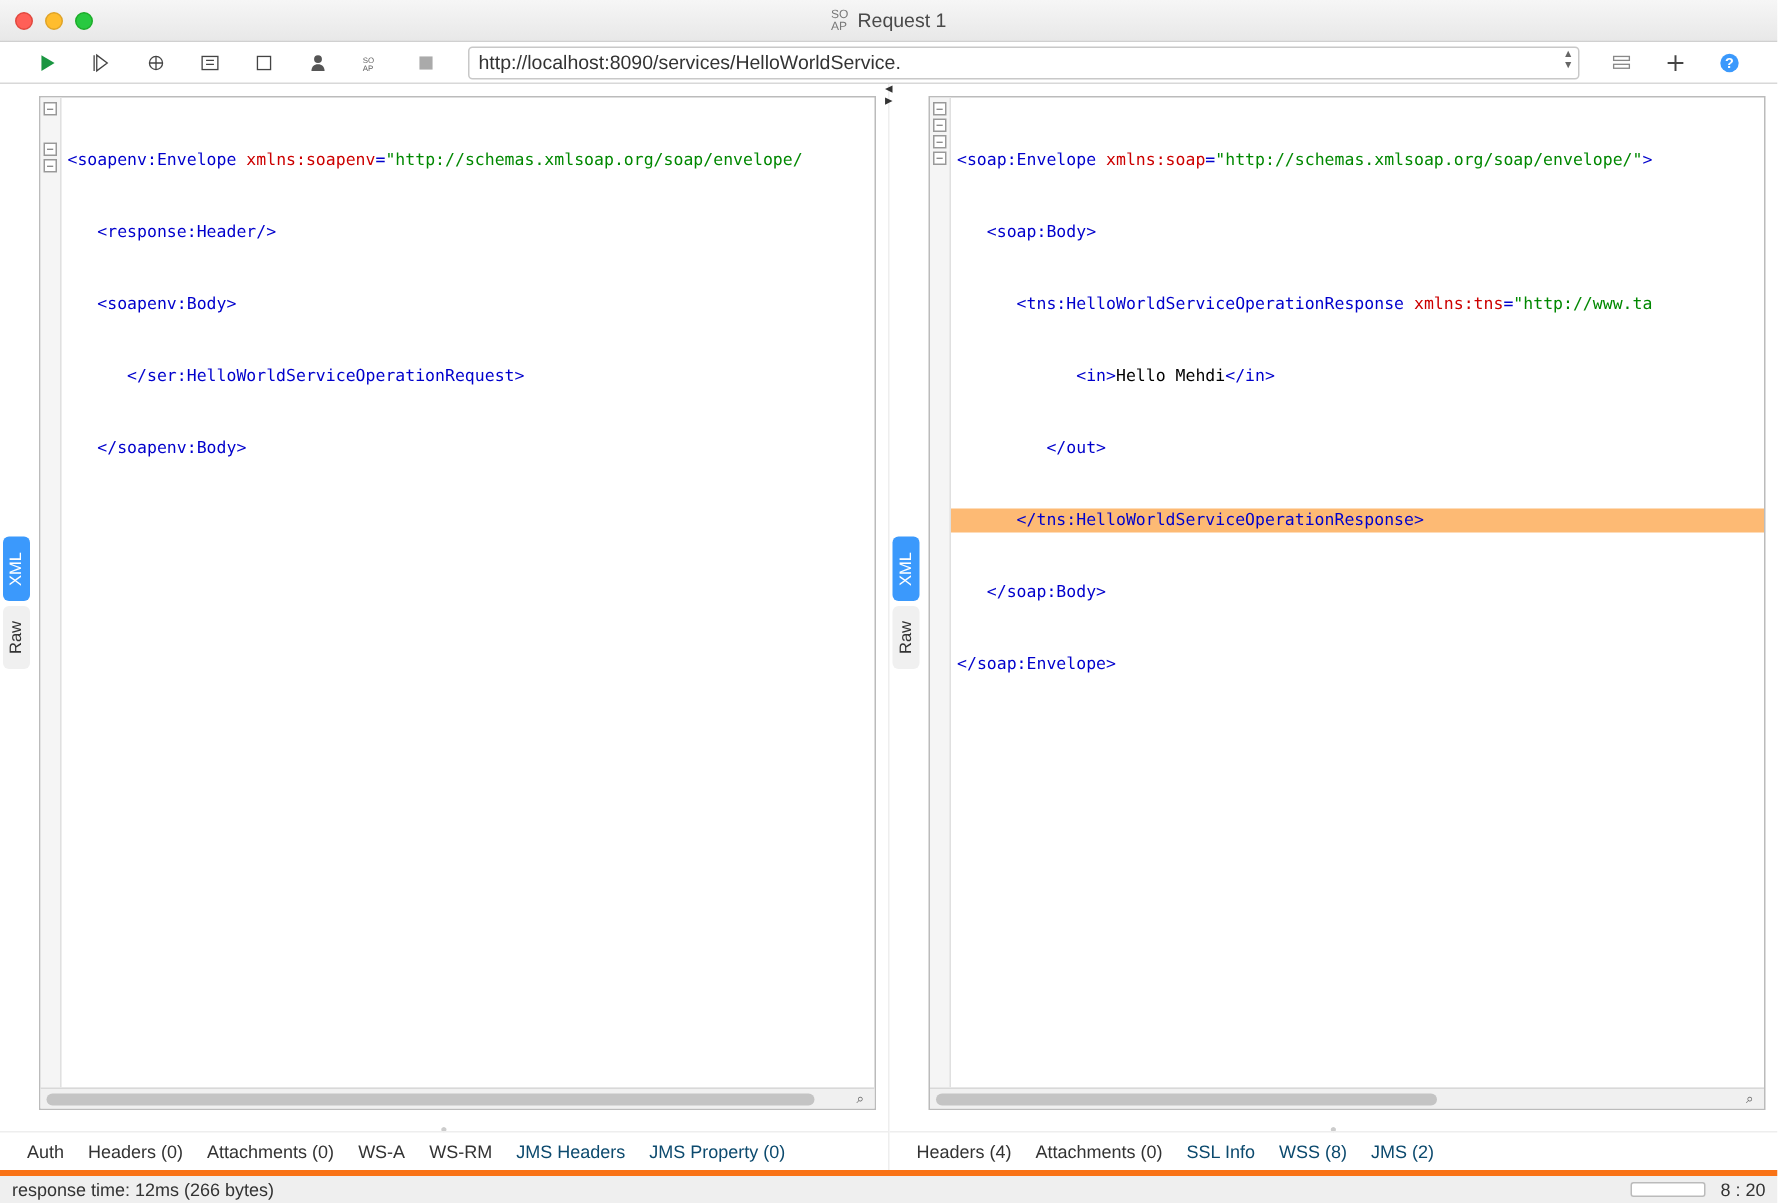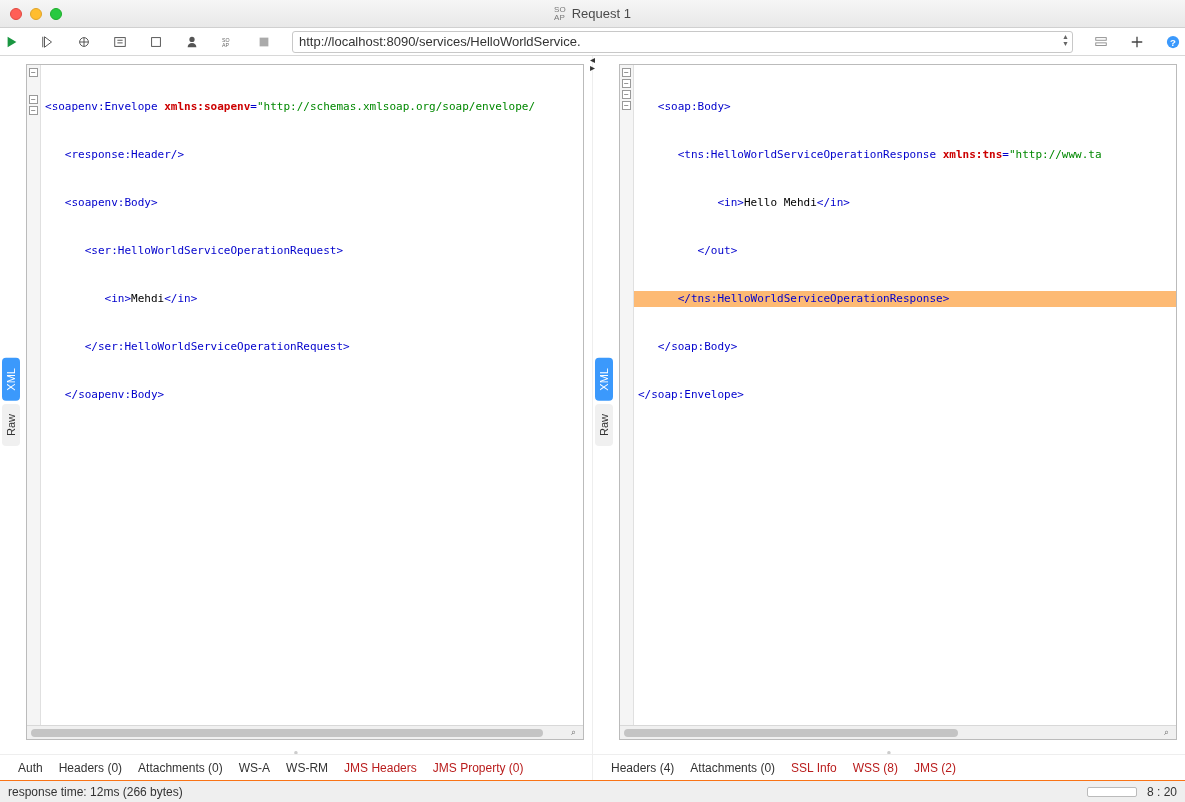--- a/index.html
+++ b/index.html
@@ -41,21 +41,21 @@
   font-size: 8px;
   line-height: 8px;
   color: #777;
   text-align: left;
 }
 .toolbar {
   height: 28px;
   display: flex;
   align-items: center;
   gap: 20px;
-  padding: 0 4px;
+  padding: 0 24px;
   border-bottom: 1px solid #d8d8d8;
   background: #fff;
 }
 .tb-btn {
   width: 16px; height: 16px;
   display: flex; align-items: center; justify-content: center;
   color: #555;
 }
 .tb-btn svg { width: 14px; height: 14px; }
 .play-icon { color: #1a9641; }
@@ -149,21 +149,21 @@
   display: flex;
   font-family: "Monaco", "Menlo", monospace;
   font-size: 11px;
   line-height: 16px;
   overflow: hidden;
 }
 .code-lines { flex:1; padding: 2px 0; white-space: pre; overflow: hidden; }
 .code-lines .ln { padding: 0 4px; }
 .hl { background: #fdba74; }
 .tg { color: #0000cc; }
-.at { color: #cc0000; font-weight: bold; }
+.at { color: #cc0000; }
 .st { color: #008800; }
 .tx { color: #000; }
 .cursor-bar {
   display:inline-block;
   width:1px; height:12px;
   background:#cc0000;
   vertical-align:middle;
 }
 .hscroll {
   height: 14px;
@@ -194,32 +194,32 @@
 .bottom-tabs {
   height: 26px;
   display: flex;
   align-items: center;
   gap: 16px;
   padding: 0 18px;
   border-top: 1px solid #eee;
   font-size: 12px;
 }
 .btab { color: #333; cursor: pointer; }
-.btab.disabled { color: #b91c1c; }
+.btab.disabled { color: #0c4a6e; }
 .handle-dot {
   margin: 0 auto;
   width: 6px; height: 6px;
   color: #ccc;
   font-size: 8px;
   display:flex; justify-content:center;
 }
 .statusbar {
   height: 22px;
   background: #efefef;
-  border-top: 1px solid #f97316;
+  border-top: 4px solid #f97316;
   display: flex;
   align-items: center;
   padding: 0 8px;
   font-size: 12px;
   color: #333;
   justify-content: space-between;
 }
 .status-right { display:flex; align-items:center; gap:10px; }
 .mini-progress {
   width: 50px; height: 10px;
@@ -325,22 +325,20 @@
           <div class="gutter">
             <div class="fold">−</div>
             <div style="height:16px"></div>
             <div class="fold">−</div>
             <div class="fold">−</div>
           </div>
           <div class="code-lines">
             <div class="ln"><span class="tg">&lt;</span><span class="tg">soapenv:Envelope</span><span class="at"> xmlns:soapenv</span><span class="tg">=</span><span class="st">"http://schemas.xmlsoap.org/soap/envelope/</span></div>
             <div class="ln"><span class="tg">   &lt;</span><span class="tg">response:Header</span><span class="tg">/&gt;</span></div>
             <div class="ln"><span class="tg">   &lt;</span><span class="tg">soapenv:Body</span><span class="tg">&gt;</span></div>
-            <div class="ln"><span class="tg">      &lt;</span><span class="tg">ser:HelloWorldServiceOperationRequest</span><span class="tg">&gt;</span></div>
-            <div class="ln"><span class="tg">         &lt;</span><span class="tg">in</span><span class="tg">&gt;</span><span class="tx">Mehdi</span><span class="tg">&lt;/</span><span class="tg">in</span><span class="tg">&gt;</span></div>
             <div class="ln"><span class="tg">      &lt;/</span><span class="tg">ser:HelloWorldServiceOperationRequest</span><span class="tg">&gt;</span></div>
             <div class="ln"><span class="tg">   &lt;/</span><span class="tg">soapenv:Body</span><span class="tg">&gt;</span></div>
           </div>
         </div>
         <div class="hscroll">
           <div class="hscroll-thumb" style="left:4px; width:92%"></div>
         </div>
         <div class="corner-icon">⌕</div>
       </div>
     </div>
@@ -366,20 +364,21 @@
       </div>
       <div class="editor-box">
         <div class="code">
           <div class="gutter">
             <div class="fold">−</div>
             <div class="fold">−</div>
             <div class="fold">−</div>
             <div class="fold">−</div>
           </div>
           <div class="code-lines">
+            <div class="ln"><span class="tg">&lt;</span><span class="tg">soap:Envelope</span><span class="at"> xmlns:soap</span><span class="tg">=</span><span class="st">"http://schemas.xmlsoap.org/soap/envelope/"</span><span class="tg">&gt;</span></div>
             <div class="ln"><span class="tg">   &lt;</span><span class="tg">soap:Body</span><span class="tg">&gt;</span></div>
             <div class="ln"><span class="tg">      &lt;</span><span class="tg">tns:HelloWorldServiceOperationResponse</span><span class="at"> xmlns:tns</span><span class="tg">=</span><span class="st">"http://www.ta</span></div>
             <div class="ln"><span class="tg">            &lt;</span><span class="tg">in</span><span class="tg">&gt;</span><span class="tx">Hello Mehdi</span><span class="tg">&lt;/</span><span class="tg">in</span><span class="tg">&gt;</span></div>
             <div class="ln"><span class="tg">         &lt;/</span><span class="tg">out</span><span class="tg">&gt;</span></div>
             <div class="ln hl"><span class="tg">      &lt;/</span><span class="tg">tns:HelloWorldServiceOperationResponse</span><span class="tg">&gt;</span></div>
             <div class="ln"><span class="tg">   &lt;/</span><span class="tg">soap:Body</span><span class="tg">&gt;</span></div>
             <div class="ln"><span class="tg">&lt;/</span><span class="tg">soap:Envelope</span><span class="tg">&gt;</span></div>
           </div>
         </div>
         <div class="hscroll">

